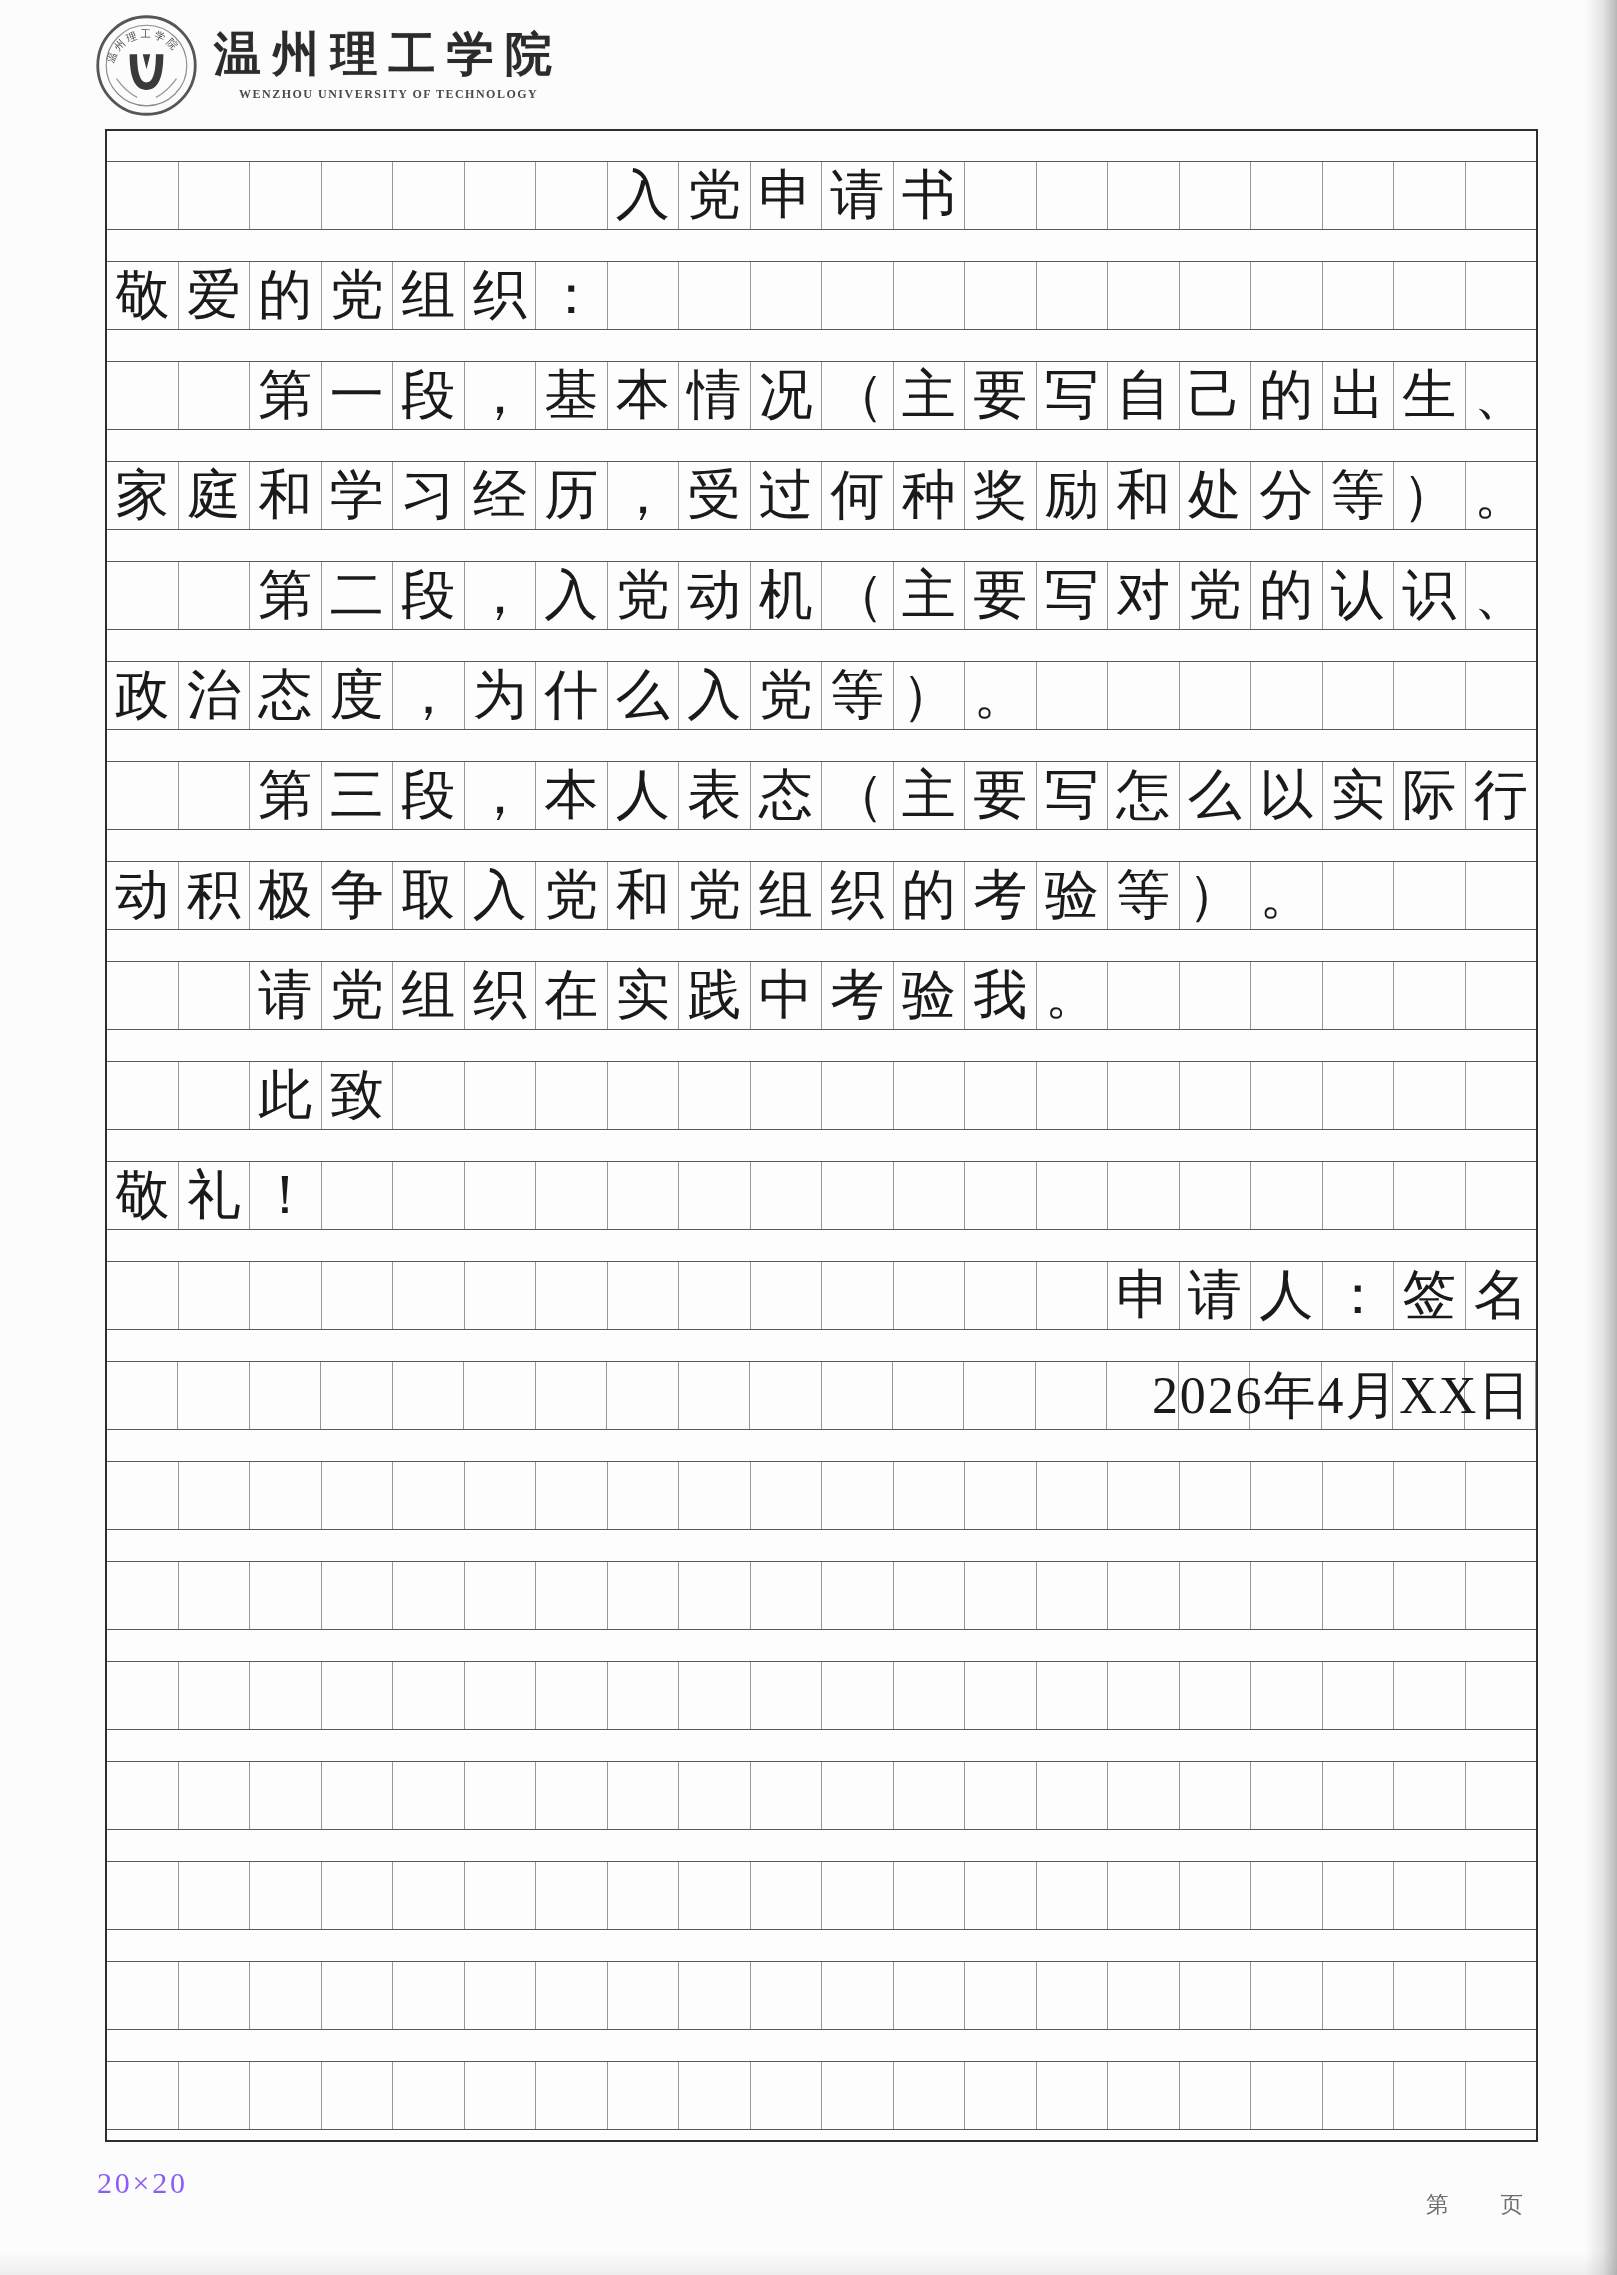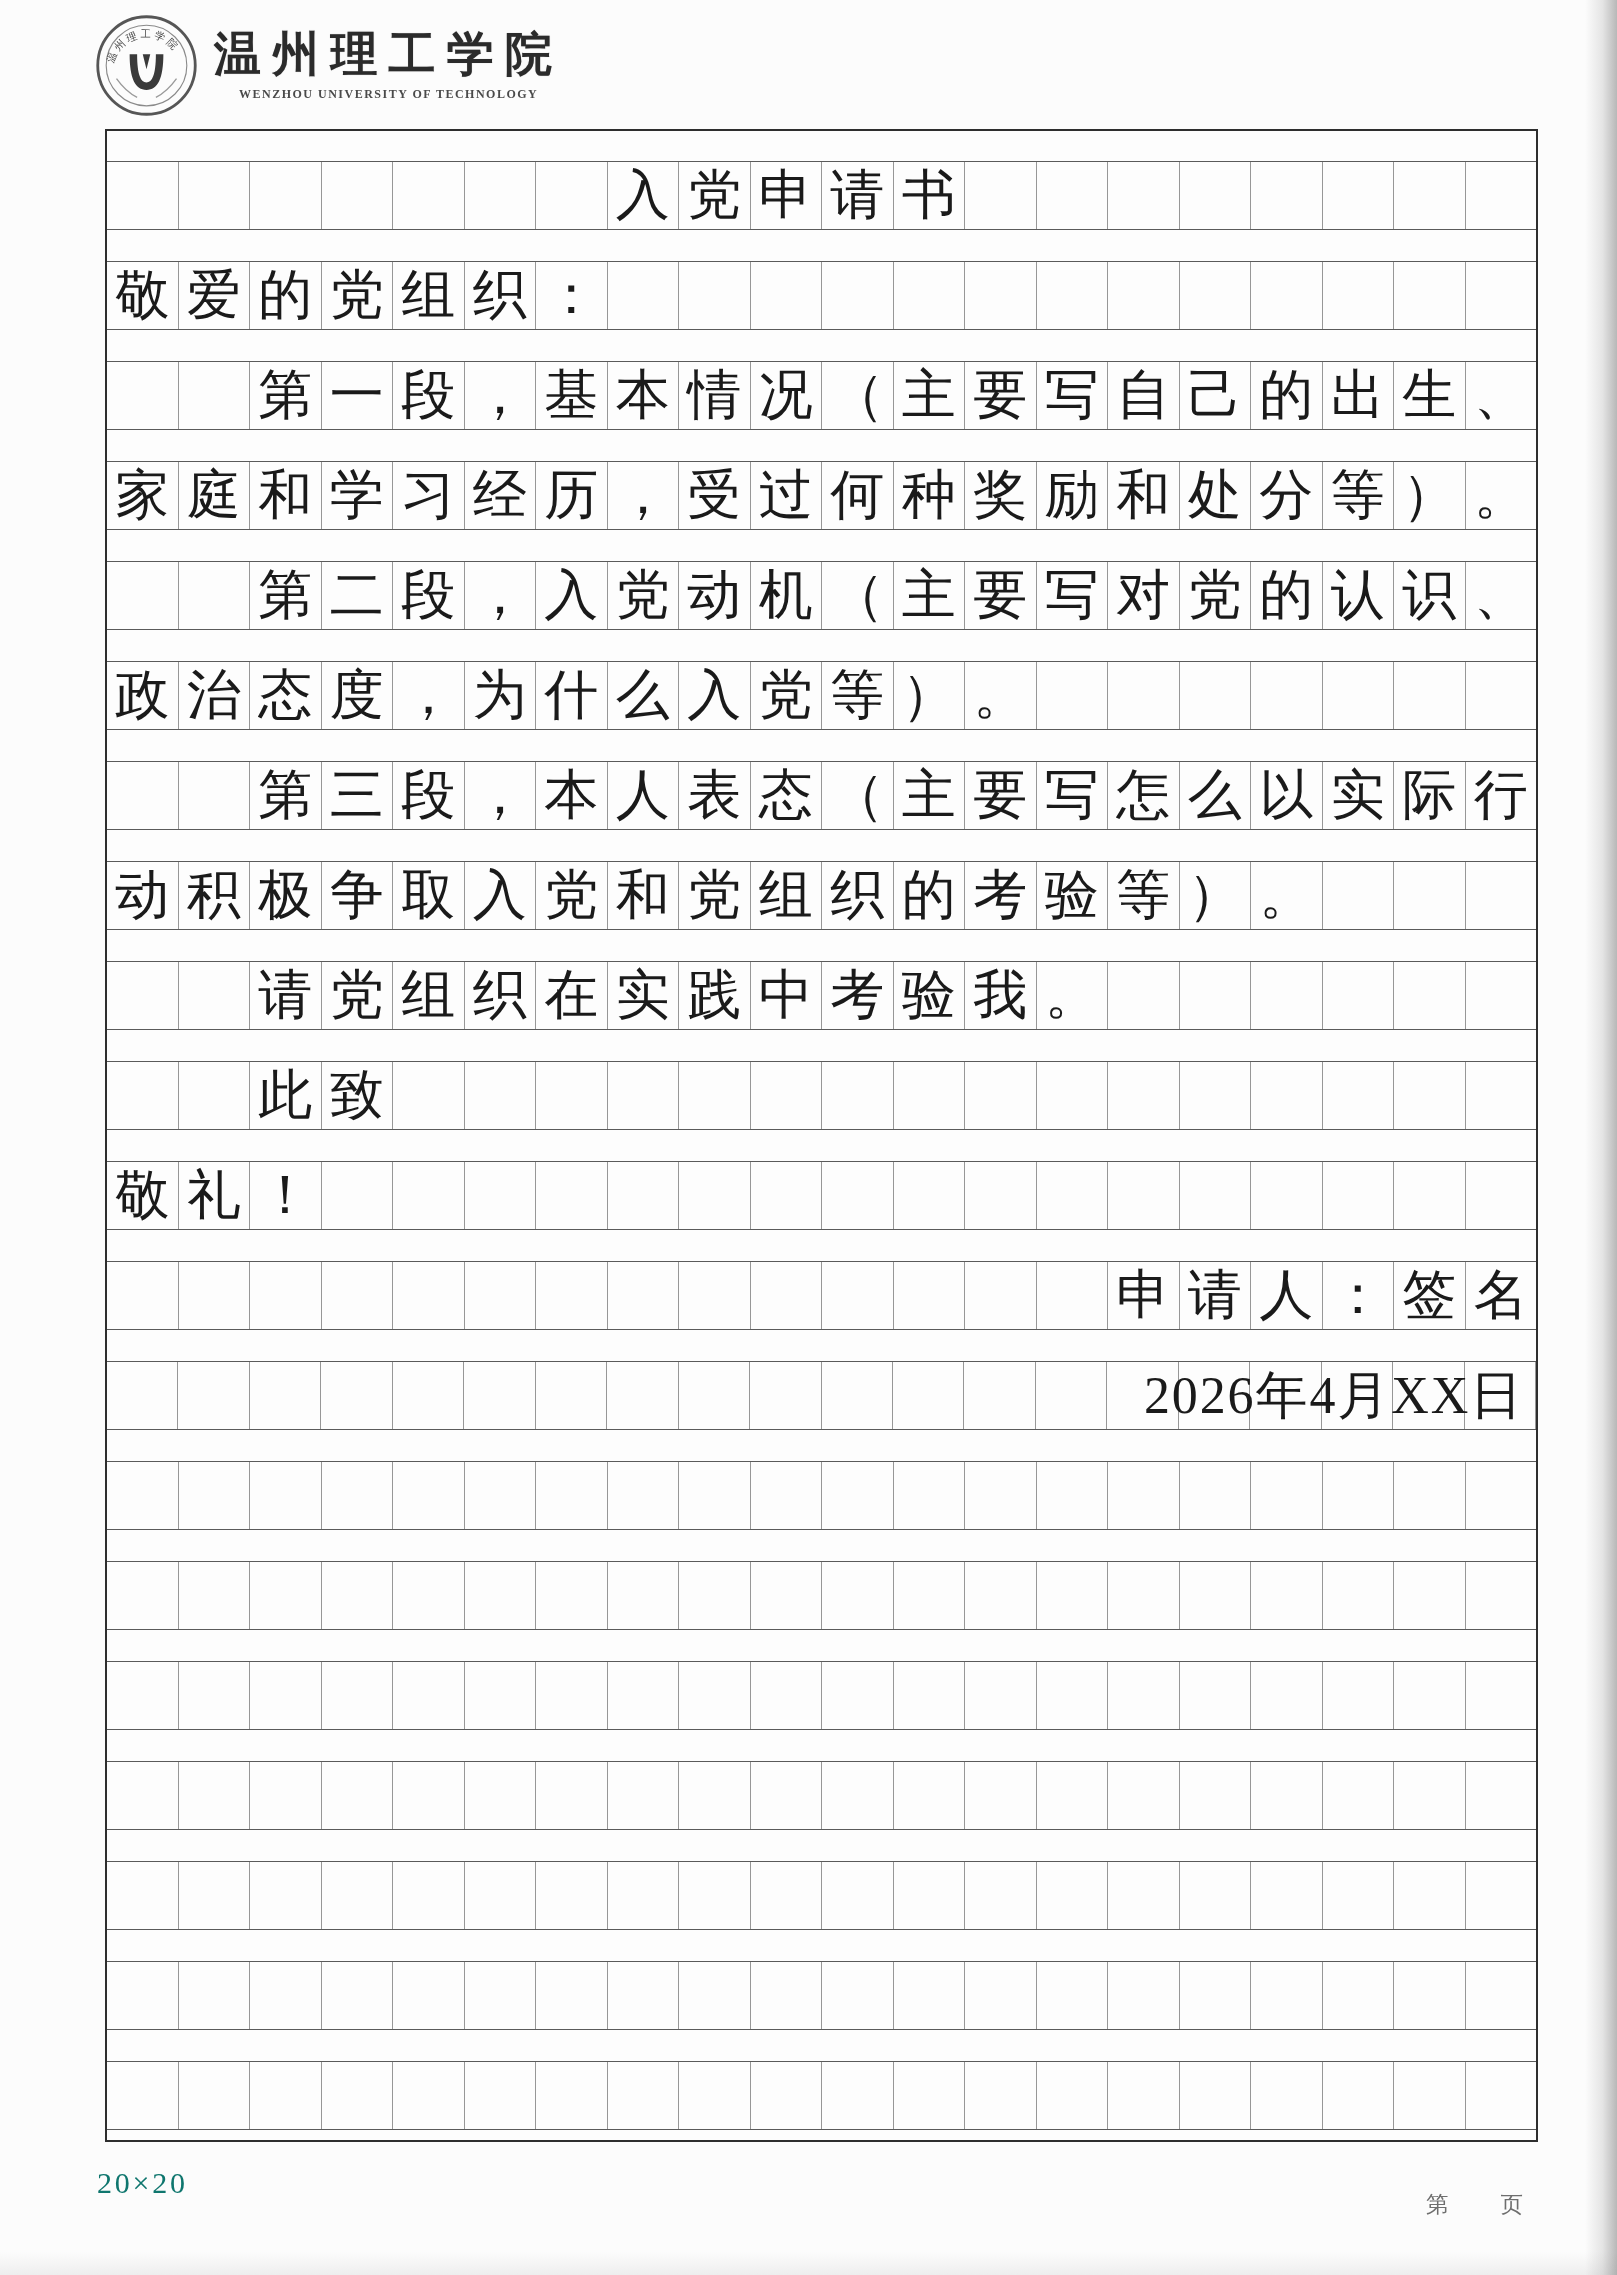--- a/index.html
+++ b/index.html
@@ -50,28 +50,28 @@
   }
   .grid-cell:last-child{border-right:none;}
   .cell-char{
     font-size:54px;line-height:67px;
     color:#1a1a1a;
     white-space:pre;
   }
   .row-overlay{
     position:absolute;left:0;top:0;right:0;bottom:0;
     display:flex;align-items:center;justify-content:flex-end;
-    padding-right:12px;
+    padding-right:4px;
     font-size:52px;color:#1a1a1a;
     letter-spacing:1.9px;
   }
   
   #footer-grid-label{
     position:absolute;left:97px;top:2166px;
-    font-size:30px;color:#0f766e;letter-spacing:2.8px;text-align:center;
+    font-size:30px;color:#8b5cf6;letter-spacing:2.8px;text-align:center;
   }
   #footer-page{
     position:absolute;right:94px;top:2189px;
     font-size:22.5px;color:#6e6e6e;display:flex;gap:52px;
   }
   
   #shadow-right{
     position:absolute;right:0;top:0;width:32px;height:2276px;
     background:linear-gradient(to right, rgba(120,120,120,0) 0%, rgba(120,120,120,.18) 55%, rgba(100,100,100,.45) 100%);
     pointer-events:none;

